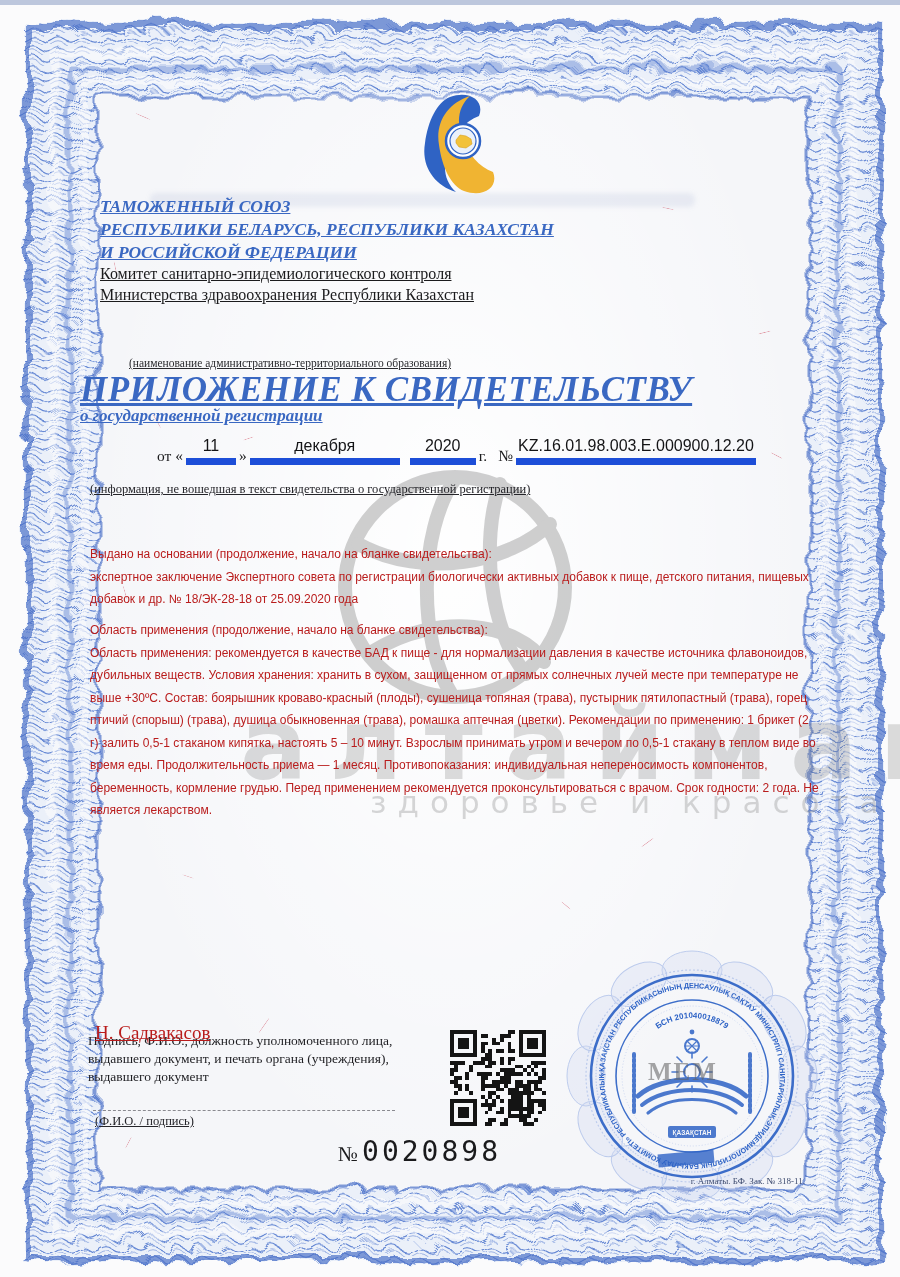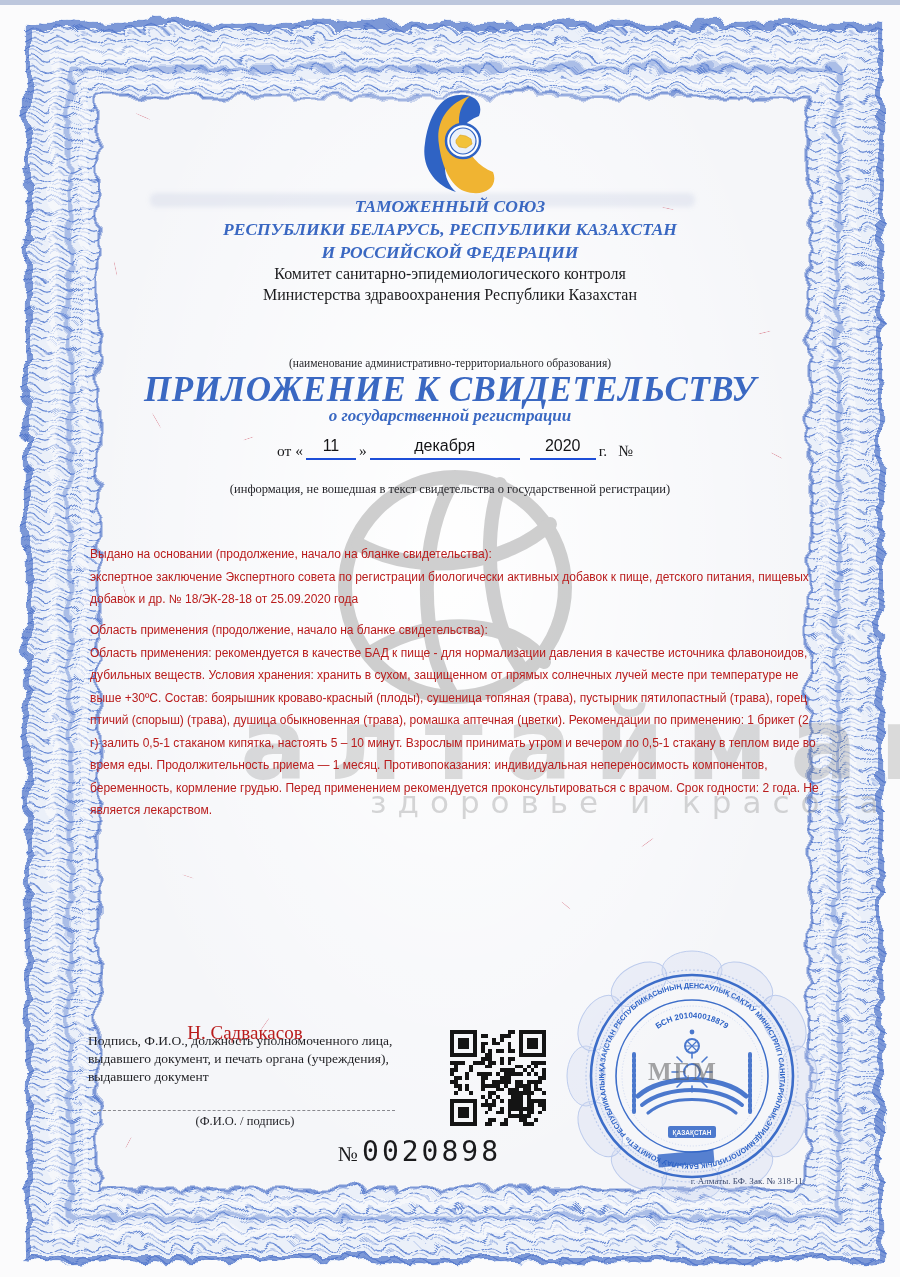--- a/index.html
+++ b/index.html
@@ -1,44 +1,44 @@
 <!DOCTYPE html>
 <html><head>
 <meta charset="utf-8">
 <style>
   html,body{margin:0;padding:0;}
   body{width:900px;height:1277px;background:#fbfbfc;overflow:hidden;
        font-family:"Liberation Serif", serif;color:#1b1b1d;}
   .page{position:relative;width:900px;height:1277px;overflow:hidden;}
   .abs{position:absolute;}
-  .ctr{text-align:center;}
+  .ctr{text-decoration:underline;}
   
   #frame-svg{position:absolute;left:0;top:0;z-index:0;}
   .scan-edge{left:0;top:0;width:900px;height:5px;background:#8b9cc3;opacity:.55;z-index:4;}
   .paper-glow{left:95px;top:93px;width:710px;height:1092px;z-index:1;
      background:radial-gradient(ellipse at 50% 42%, rgba(255,255,255,.95) 0%, rgba(255,255,255,0) 72%);}
   
   .fiber{position:absolute;height:0;border-top:1.3px solid rgba(205,75,95,.55);z-index:2;border-radius:50%;}
   .ghost-line{left:150px;top:193px;width:545px;height:14px;z-index:1;
      background:rgba(95,115,175,.10);filter:blur(2.5px);border-radius:6px;}
   
   .union{left:100px;top:195px;width:700px;z-index:3;color:#3a68c2;
      font-weight:bold;font-style:italic;font-size:17.5px;line-height:23px;}
   .committee{left:100px;top:263px;width:700px;z-index:3;font-size:16px;line-height:21px;}
   .official{left:105px;top:306px;width:690px;z-index:3;font-size:15.5px;line-height:21px;}
-  .territory{left:100px;top:357px;width:700px;z-index:3;font-size:11.5px;color:#2a2a2e;}
+  .territory{left:100px;top:357px;width:700px;z-index:3;font-size:11.5px;color:#2a2a2e;padding-left:29px;}
   .doc-title{left:80px;top:370px;width:740px;z-index:3;color:#3a68c2;
      font-weight:bold;font-style:italic;font-size:35px;letter-spacing:.5px;}
   .doc-subtitle{left:80px;top:406px;width:740px;z-index:3;color:#3a68c2;
      font-weight:bold;font-style:italic;font-size:17px;}
   
   .date-row{left:90px;top:438px;width:730px;z-index:3;font-size:15.5px;
      display:flex;justify-content:center;align-items:flex-end;white-space:nowrap;}
   .date-row .lbl{padding:0 3px;}
-  .blank{display:inline-block;border-bottom:2px solid #1d4ed8;height:20px;position:relative;}
+  .blank{display:inline-block;border-bottom:7px solid #1d4ed8;height:20px;position:relative;}
   .blank .val{position:absolute;left:0;bottom:3px;width:100%;text-align:center;
      font-family:"Liberation Sans", sans-serif;font-size:16px;color:#141416;}
   .info-cap{left:90px;top:482px;width:720px;z-index:3;font-size:12.5px;color:#25252a;}
   
   .para{left:86px;width:730px;z-index:3;font-family:"Liberation Sans", sans-serif;
      font-size:12px;line-height:22.5px;color:#b91c1c;padding-left:4px;}
   
   .wm{z-index:1;}
   .wm-brand{left:240px;top:686px;font-family:"DejaVu Sans", sans-serif;font-weight:bold;
      font-size:100px;letter-spacing:22px;color:#7d7d7d;opacity:.26;white-space:nowrap;}
@@ -142,20 +142,23 @@
       </span>
     <span class="lbl">»</span>
     <span class="blank" style="width:150px;">
         <span class="val">декабря</span>
       </span>
     <span class="blank" style="width:66px;margin-left:10px;">
         <span class="val">2020</span>
       </span>
     <span class="lbl">г.</span>
     <span class="lbl" style="padding-left:8px;">№</span>
+    <span class="blank" style="width:240px;">
+        <span class="val" style="white-space:nowrap;">KZ.16.01.98.003.E.000900.12.20</span>
+      </span>
   </div>
   <div class="abs info-cap ctr">(информация, не вошедшая в текст свидетельства о государственной регистрации)</div>
 
   <svg class="abs wm" style="left:330px;top:462px;opacity:.32;" width="250" height="250" viewBox="0 0 250 250">
     <g fill="none" stroke="#6f6f6f" stroke-width="14" stroke-linecap="round">
       <circle cx="125" cy="125" r="110"></circle>
       <path d="M125,17 C88,70 88,180 122,233"></path>
       <path d="M28,82 C95,118 180,100 220,62"></path>
       <path d="M42,190 C108,148 190,162 214,200"></path>
       <path d="M170,22 C150,80 160,170 196,212"></path>

